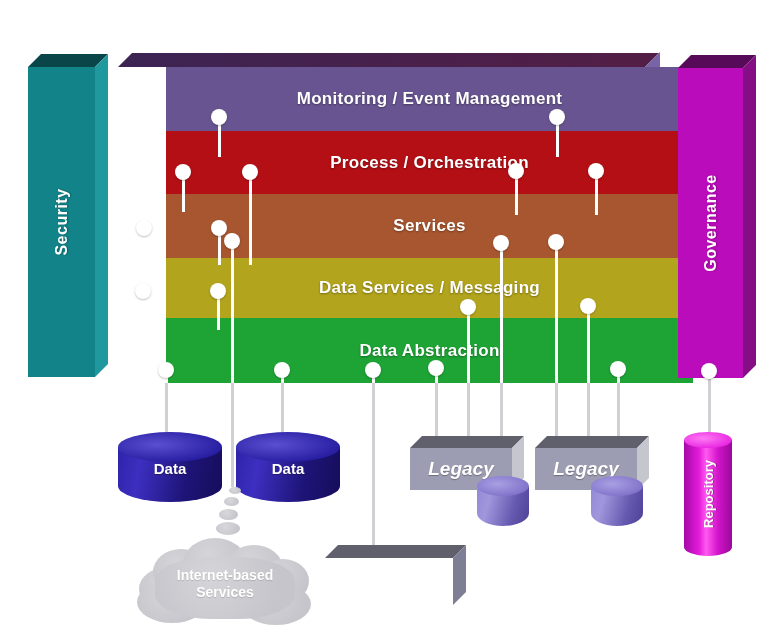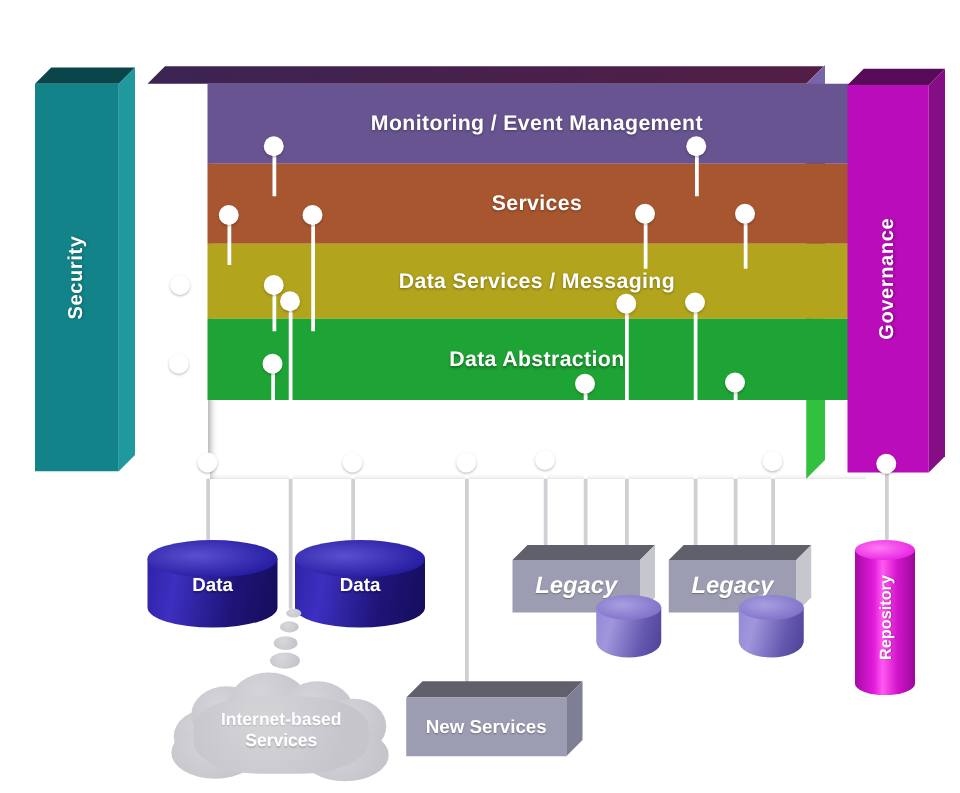--- a/index.html
+++ b/index.html
@@ -88,20 +88,23 @@
 </head>
 <body>
 
 <div id="canvas">
 
   <div id="stack-top" class="face-top"></div>
   <div id="stack-side" class="face-side" style="background: linear-gradient(rgb(122, 100, 168) 0px, rgb(122, 100, 168) 64px, rgb(212, 21, 24) 64px, rgb(212, 21, 24) 127px, rgb(192, 108, 60) 127px, rgb(192, 108, 60) 191px, rgb(214, 211, 32) 191px, rgb(214, 211, 32) 251px, rgb(49, 193, 62) 251px, rgb(49, 193, 62) 316px);"></div>
   <div id="stack-front">
     <div class="band" style="background: rgb(103, 84, 144); height: 64px;">
       <span class="layer-label">Monitoring / Event Management</span>
+    </div>
+    <div class="band" style="background: rgb(179, 15, 21); height: 63px;">
+      <span class="layer-label">Process / Orchestration</span>
     </div>
     <div class="band" style="background: rgb(167, 86, 47); height: 64px;">
       <span class="layer-label">Services</span>
     </div>
     <div class="band" style="background: rgb(178, 164, 28); height: 60px;">
       <span class="layer-label">Data Services / Messaging</span>
     </div>
     <div class="band" style="background: rgb(30, 163, 53); height: 65px;">
       <span class="layer-label">Data Abstraction</span>
     </div>
@@ -201,23 +204,20 @@
     <div class="puff" style="left:104px;top:46px;width:70px;height:42px;"></div>
     <div class="puff" style="left:18px;top:20px;width:140px;height:62px;border-radius:40%;"></div>
     <div id="cloud-text">
       <span class="node-label">Internet-based</span>
       <span class="node-label">Services</span>
     </div>
   </div>
 
   <div id="new-services-top" class="face-top"></div>
   <div id="new-services-side" class="face-side"></div>
-  <div id="new-services-front" class="gray-box-front">
-    <span class="node-label">New Services</span>
-  </div>
 
   <div id="legacy1-top" class="face-top"></div>
   <div id="legacy1-side" class="face-side"></div>
   <div id="legacy1-front" class="gray-box-front legacy-front">
     <span class="node-label">Legacy</span>
   </div>
   <div class="legacy-cyl" style="left:477px;top:476px;">
     <div class="cyl-body"></div>
     <div class="cyl-top"></div>
   </div>

